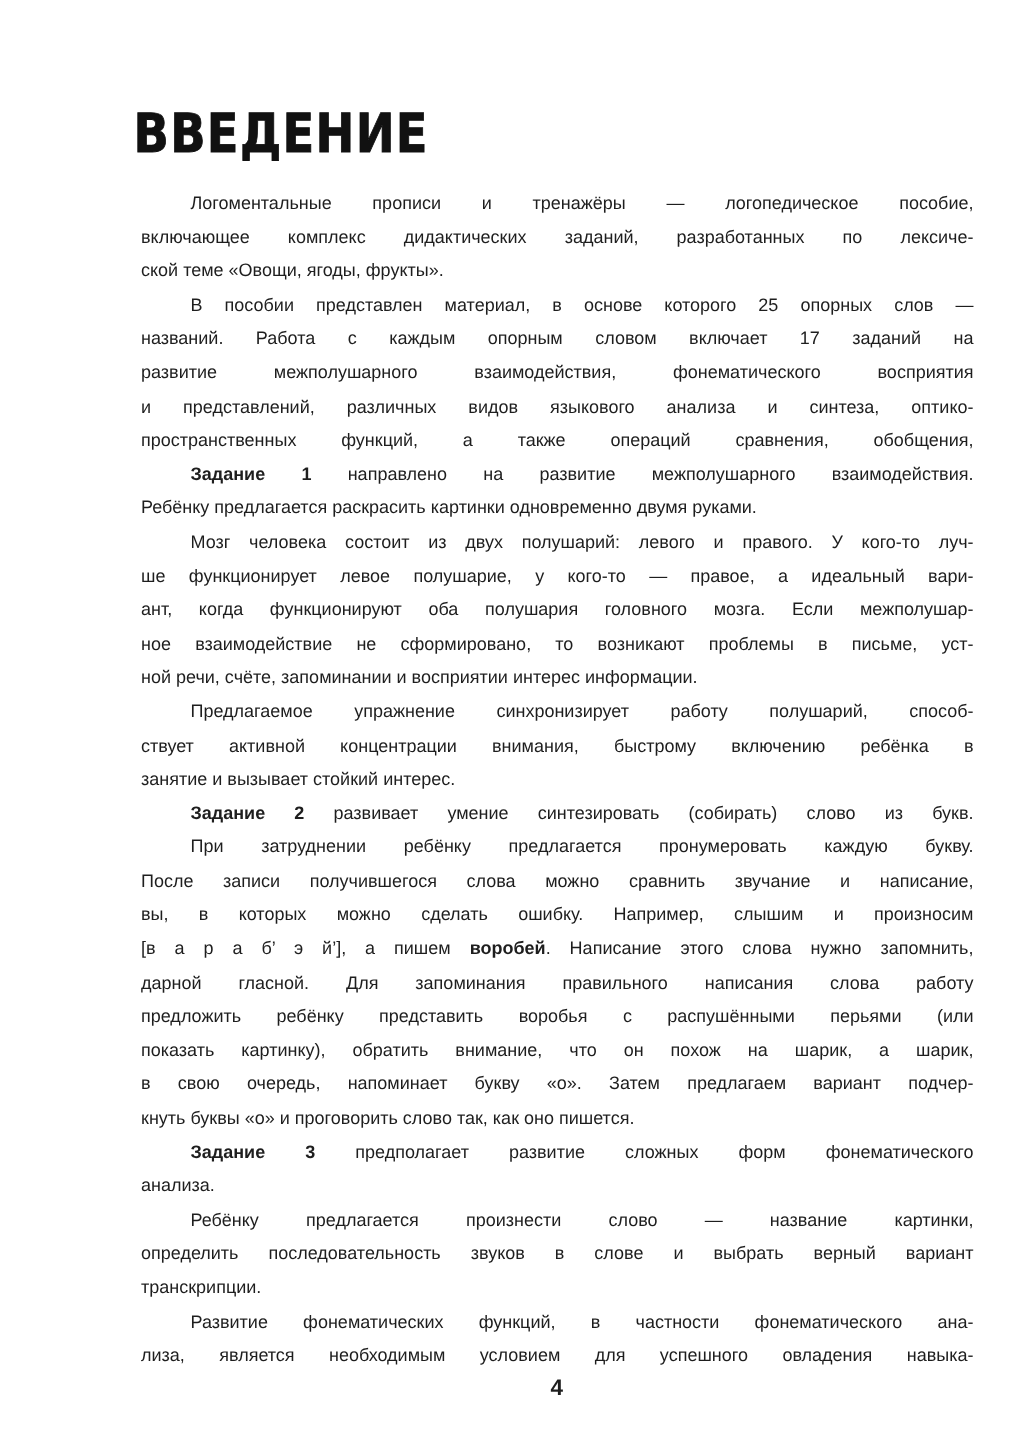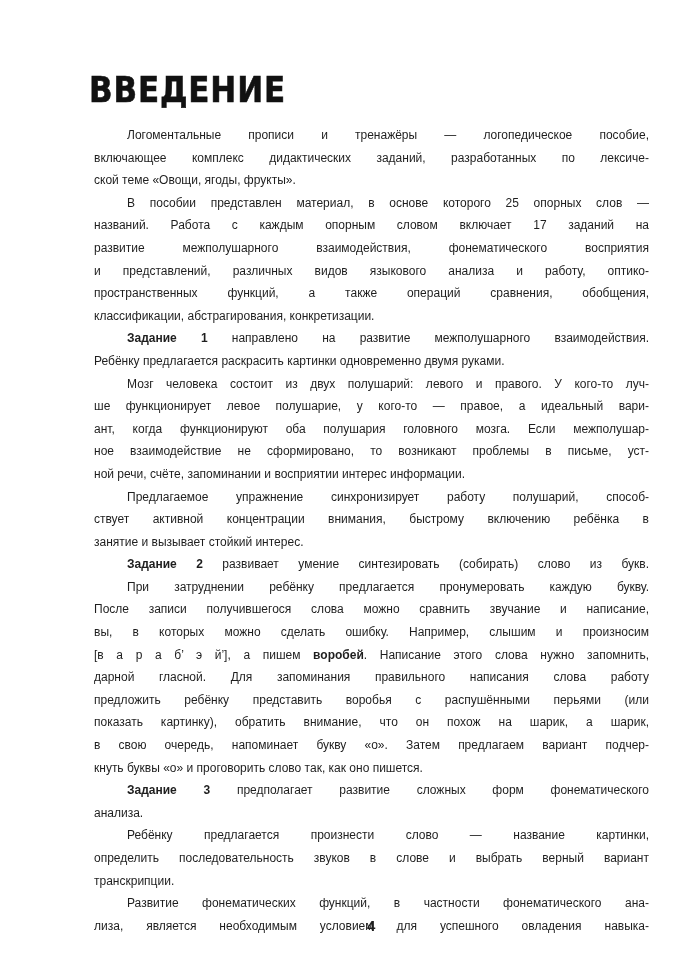--- a/index.html
+++ b/index.html
@@ -75,23 +75,22 @@
 
 <div class="page">
   <div class="title">ВВЕДЕНИЕ</div>
   <div class="body-text" id="body-text">
       <div class="line indent"><span>Логоментальные прописи и тренажёры — логопедическое пособие,</span></div>
       <div class="line"><span>включающее комплекс дидактических заданий, разработанных по лексиче-</span></div>
       <div class="line last"><span>ской теме «Овощи, ягоды, фрукты».</span></div>
       <div class="line indent"><span>В пособии представлен материал, в основе которого 25 опорных слов —</span></div>
       <div class="line"><span>названий. Работа с каждым опорным словом включает 17 заданий на</span></div>
       <div class="line"><span>развитие межполушарного взаимодействия, фонематического восприятия</span></div>
-      <div class="line"><span>и представлений, различных видов языкового анализа и работу, оптико-</span></div>
+      <div class="line"><span>и представлений, различных видов языкового анализа и синтеза, оптико-</span></div>
       <div class="line"><span>пространственных функций, а также операций сравнения, обобщения,</span></div>
-      <div class="line last"><span>классификации, абстрагирования, конкретизации.</span></div>
       <div class="line indent"><span class="bold">Задание 1</span><span> направлено на развитие межполушарного взаимодействия.</span></div>
       <div class="line last"><span>Ребёнку предлагается раскрасить картинки одновременно двумя руками.</span></div>
       <div class="line indent"><span>Мозг человека состоит из двух полушарий: левого и правого. У кого-то луч-</span></div>
       <div class="line"><span>ше функционирует левое полушарие, у кого-то — правое, а идеальный вари-</span></div>
       <div class="line"><span>ант, когда функционируют оба полушария головного мозга. Если межполушар-</span></div>
       <div class="line"><span>ное взаимодействие не сформировано, то возникают проблемы в письме, уст-</span></div>
       <div class="line last"><span>ной речи, счёте, запоминании и восприятии интерес информации.</span></div>
       <div class="line indent"><span>Предлагаемое упражнение синхронизирует работу полушарий, способ-</span></div>
       <div class="line"><span>ствует активной концентрации внимания, быстрому включению ребёнка в</span></div>
       <div class="line last"><span>занятие и вызывает стойкий интерес.</span></div>

